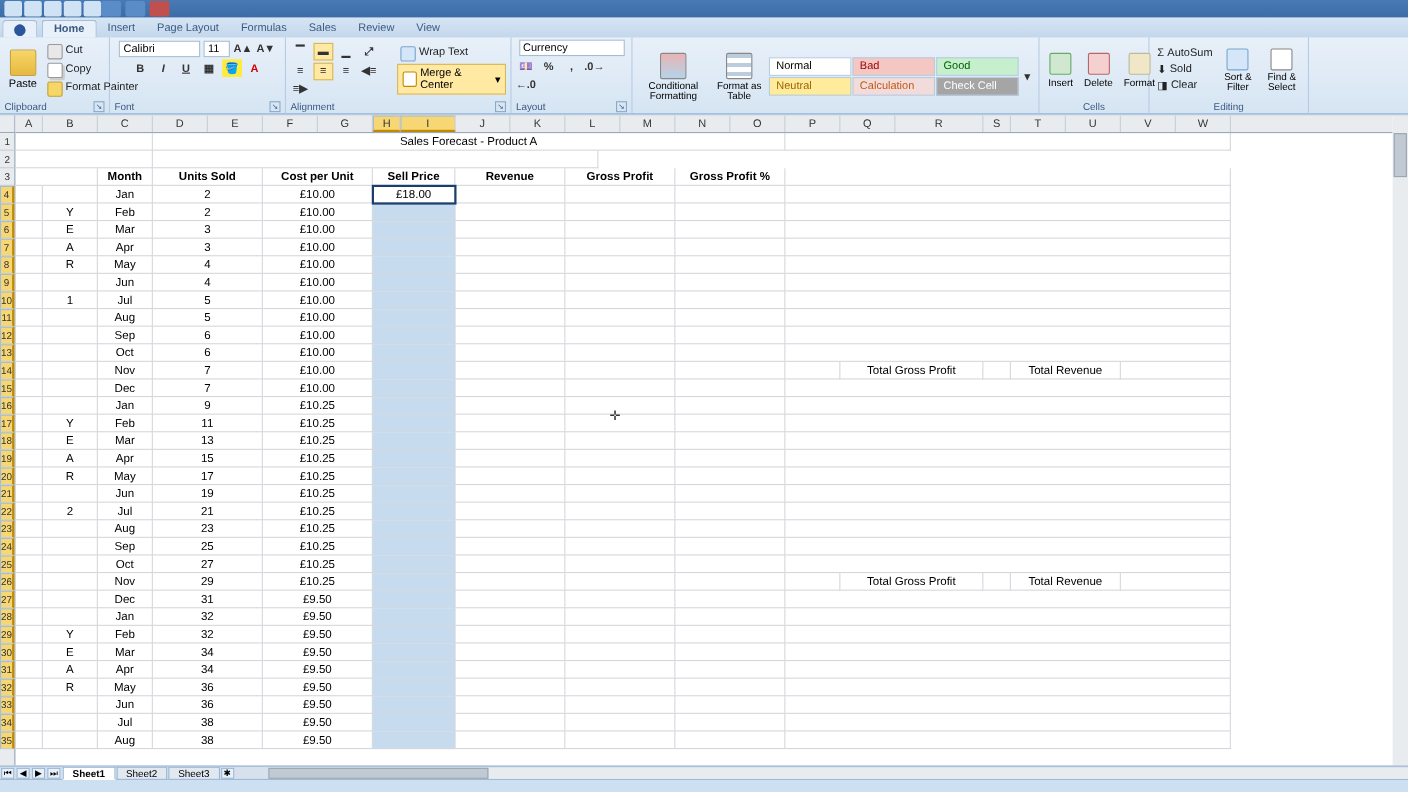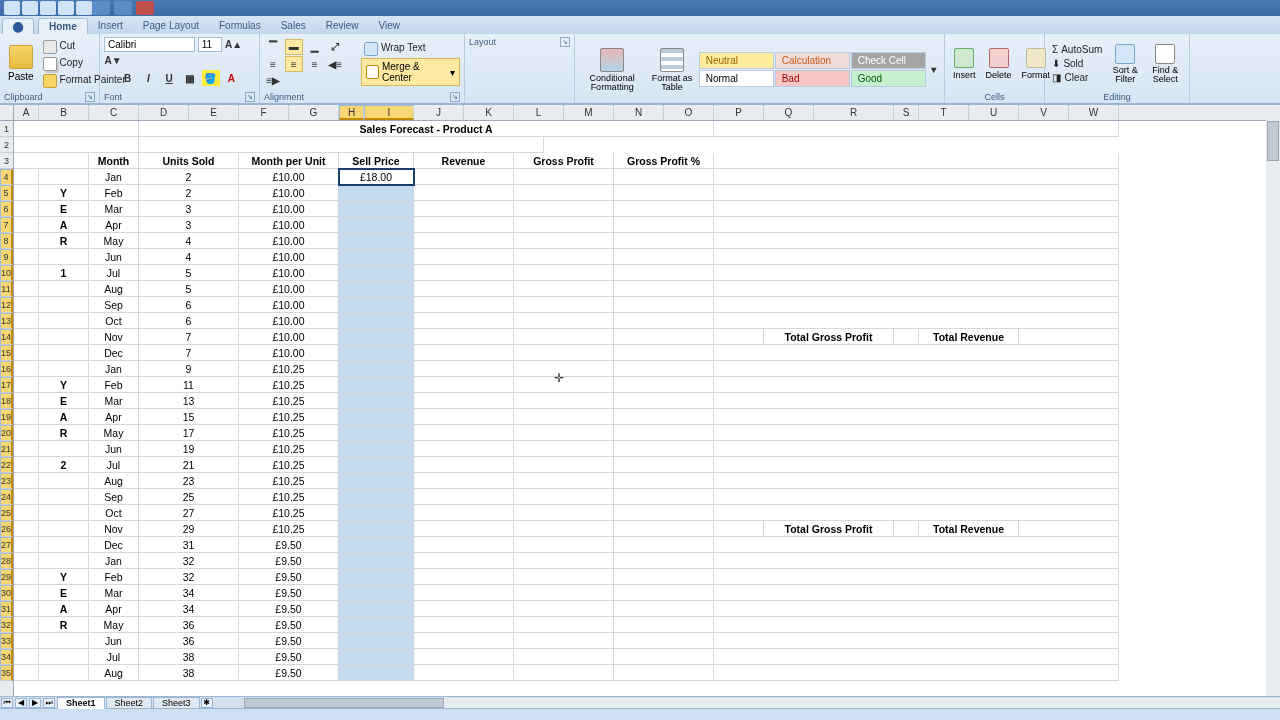--- a/index.html
+++ b/index.html
@@ -54,21 +54,21 @@
 .colheads { position:absolute; top:0; left:14px; right:14px; height:16px; display:flex; background:#e8ecef; border-bottom:1px solid #9ba9b8;}
 .ch { border-right:1px solid #c8cfd6; text-align:center; font-size:10px; color:#333; display:flex; align-items:center; justify-content:center;}
 .ch.sel { background:#f7d774; border-bottom:2px solid #c28a00;}
 .rowheads { position:absolute; top:16px; left:0; width:14px; bottom:0; background:#e8ecef; border-right:1px solid #9ba9b8;}
 .rh { height:16px; border-bottom:1px solid #c8cfd6; font-size:9px; color:#333; display:flex; align-items:center; justify-content:center;}
 .rh.sel { background:#f7d774; border-right:2px solid #c28a00;}
 .grid { position:absolute; top:16px; left:14px; right:14px; bottom:0; overflow:hidden;}
 .grow { display:flex; height:16px; }
 .gc { border-right:1px solid #d4d8dc; border-bottom:1px solid #d4d8dc; font-size:10.5px; padding:0 3px; display:flex; align-items:center; overflow:hidden; white-space:nowrap;}
 .gc.c-center{justify-content:center;}
-.gc.bold{font-weight:bold;}
+.gc.bold{font-weight:normal;}
 .gc.selrange { background:#c7dbef; }
 .gc.activecell { background:#fff; outline:2px solid #1a3e6e; outline-offset:-1px; z-index:2; position:relative;}
 .gc.hdrcell{font-weight:bold; justify-content:center;}
 
 .vsb { position:absolute; top:0; right:0; width:14px; bottom:0; background:#e8ecef;}
 .vsb .thumb{ position:absolute; top:16px; left:1px; right:1px; height:40px; background:#c1cad3; border:1px solid #9aa6b2;}
 
 .crosscursor{ position:absolute; font-size:12px; color:#333; pointer-events:none;}
 
 
@@ -137,21 +137,21 @@
     </div>
     <div class="glabel-row">
         <span class="glabel">Clipboard</span>
         <span class="dlaunch">↘</span>
       </div>
   </div>
 
   <div class="rgroup" style="width:160px">
     <div class="rcontent rcol" style="gap:2px;">
       <div>
-        <span class="sel" style="width:91px">Calibri</span>
+        <span class="sel" style="width:74px">Calibri</span>
         <span class="sel" style="width:24px">11</span>
         <span class="tbtn">A▲</span>
         <span class="tbtn">A▼</span>
       </div>
       <div>
         <span class="tbtn">B</span>
         <span class="tbtn" style="font-style:italic">I</span>
         <span class="tbtn" style="text-decoration:underline">U</span>
         <span class="tbtn">▦</span>
         <span class="tbtn" style="background:#ffeb3b">🪣</span>
@@ -193,48 +193,58 @@
           </div>
       </div>
     </div>
     <div class="glabel-row">
         <span class="glabel">Alignment</span>
         <span class="dlaunch">↘</span>
       </div>
   </div>
 
   <div class="rgroup" style="width:110px">
+    <div class="rcontent rcol" style="gap:2px">
+      <span class="sel" style="width:96px">Currency</span>
+      <div>
+        <span class="tbtn">💷</span>
+        <span class="tbtn">%</span>
+        <span class="tbtn">,</span>
+        <span class="tbtn">.0→</span>
+        <span class="tbtn">←.0</span>
+      </div>
+    </div>
     <div class="glabel-row">
         <span class="glabel">Layout</span>
         <span class="dlaunch">↘</span>
       </div>
   </div>
 
   <div class="rgroup" style="width:370px">
     <div class="rcontent">
       <div class="bigbtn">
           <span class="ico" style="width:24px;height:24px;background:linear-gradient(#e8b4b4,#b4d4e8);border:1px solid #888"></span>
           <span style="text-align:center;font-size:9px;line-height:1">Conditional
 Formatting</span>
         </div>
       <div class="bigbtn">
           <span class="ico" style="width:24px;height:24px;background:repeating-linear-gradient(#bcd 0 4px,#fff 4px 8px);border:1px solid #888"></span>
           <span style="text-align:center;font-size:9px;line-height:1">Format
 as Table</span>
         </div>
       <div class="rcol">
         <div style="display:flex;gap:1px">
+          <span class="stylebox sb-normal">Normal</span>
+          <span class="stylebox sb-bad">Bad</span>
+          <span class="stylebox sb-good">Good</span>
+        </div>
+        <div style="display:flex;gap:1px">
           <span class="stylebox sb-neutral">Neutral</span>
           <span class="stylebox sb-calc">Calculation</span>
           <span class="stylebox sb-check">Check Cell</span>
-        </div>
-        <div style="display:flex;gap:1px">
-          <span class="stylebox sb-normal">Normal</span>
-          <span class="stylebox sb-bad">Bad</span>
-          <span class="stylebox sb-good">Good</span>
         </div>
       </div>
       <span class="tbtn">▾</span>
     </div>
   </div>
 
   <div class="rgroup" style="width:100px">
     <div class="rcontent">
       <div class="bigbtn">
           <span class="ico" style="width:20px;height:20px;background:#cfe8cf;border:1px solid #6a6"></span>
@@ -354,21 +364,21 @@
         <div class="gc " style="width: 405px;"></div>
       </div>
       <div class="grow">
         <div class="gc " style="width: 125px;"></div>
         <div class="gc " style="width: 405px;"></div>
       </div>
       <div class="grow">
         <div class="gc " style="width: 75px;"></div>
         <div class="gc hdrcell" style="width: 50px;">Month</div>
         <div class="gc hdrcell" style="width: 100px;">Units Sold</div>
-        <div class="gc hdrcell" style="width: 100px;">Month per Unit</div>
+        <div class="gc hdrcell" style="width: 100px;">Cost per Unit</div>
         <div class="gc hdrcell" style="width: 75px;">Sell Price</div>
         <div class="gc hdrcell" style="width: 100px;">Revenue</div>
         <div class="gc hdrcell" style="width: 100px;">Gross Profit</div>
         <div class="gc hdrcell" style="width: 100px;">Gross Profit %</div>
         <div class="gc " style="width: 405px;"></div>
       </div>
       <div class="grow">
         <div class="gc " style="width: 25px;"></div>
         <div class="gc bold c-center" style="width: 50px;"></div>
         <div class="gc c-center" style="width: 50px;">Jan</div>

